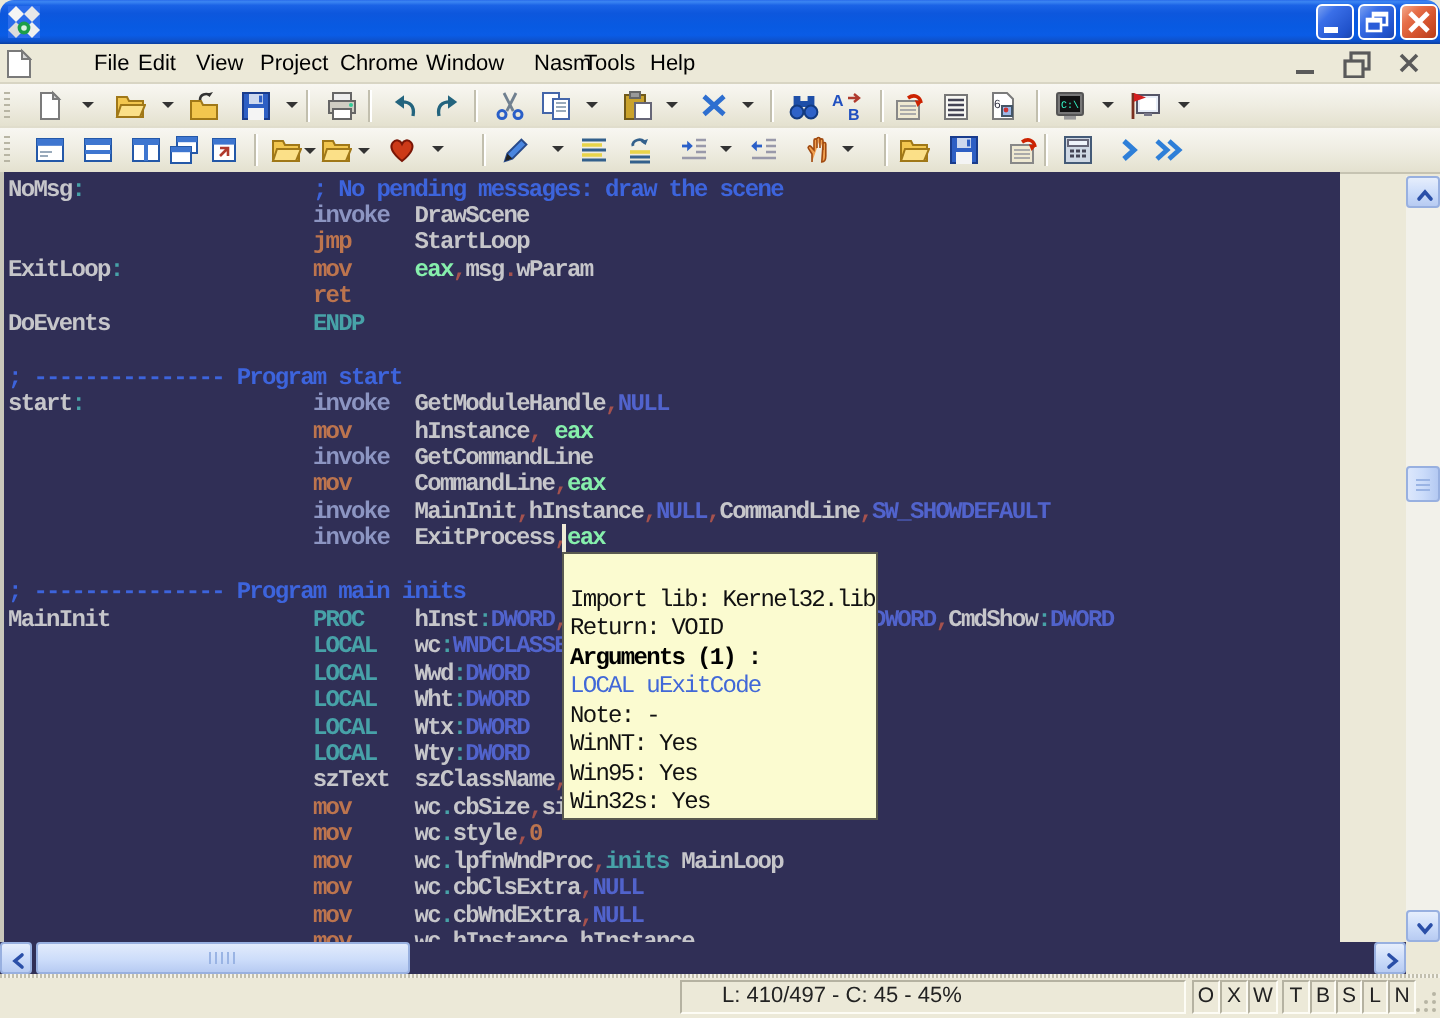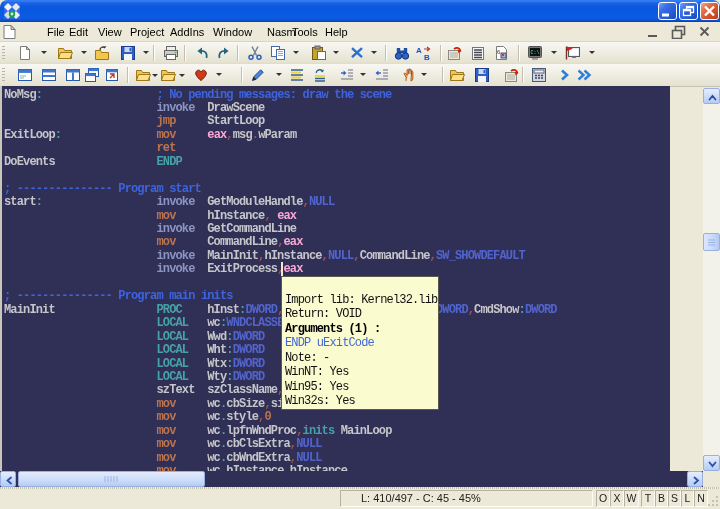--- a/index.html
+++ b/index.html
@@ -34,21 +34,21 @@
 #editor{position:absolute;left:0px;top:86px;width:670px;height:385px;background:#302F56;
 border-left:2px solid #c9c7ba;overflow:hidden;}
 #code{position:absolute;left:2px;top:2.5px;margin:0;font-family:"Liberation Mono",monospace;
 font-size:12px;letter-spacing:-0.85px;line-height:13.45px;color:#C6C6CA;white-space:pre;font-weight:bold;}
 .cm{color:#3D64DC;} 
 .kw1{color:#8C95C2;} 
 .kw2{color:#BC744E;} 
 .tl{color:#47A2A8;}  
 .ct{color:#5163CC;}  
 .pn{color:#A5524E;}
-.ax{color:#f9a8d4;}  
+.ax{color:#86efac;}  
 .cur{border-left:2px solid #EFEAD6;margin-left:-2px;}
 
 #tip{position:absolute;left:281px;top:276px;width:158px;height:134px;background:#FBFBD0;
 border:1px solid #5a5a50;font-family:"Liberation Mono",monospace;font-size:12px;letter-spacing:-0.85px;
 line-height:14.5px;color:#111;padding:1px 0 0 3px;white-space:pre;z-index:30;}
 #tip b{font-weight:bold;color:#000;}
 #tip .bl{color:#4168D8;}
 
 #vscroll{position:absolute;left:703px;top:88px;width:17px;height:383px;background:#f2f1ea;}
 .sbtn{position:absolute;width:17px;height:16px;border-radius:2px;border:1px solid #98b0e0;
@@ -98,21 +98,21 @@
 
   <div id="menubar">
     <svg style="position:absolute;left:3px;top:2px" width="13" height="16" viewBox="0 0 13 15">
       <path d="M1 1 h7 l4 4 v9 h-11 z" fill="#fff" stroke="#7a7a7a"></path>
       <path d="M8 1 l4 4 h-4 z" fill="#d8d8d8" stroke="#7a7a7a"></path>
     </svg>
     <span class="menuitem" style="left:24px">File</span>
     <span class="menuitem" style="left:46px">Edit</span>
     <span class="menuitem" style="left:75px">View</span>
     <span class="menuitem" style="left:107px">Project</span>
-    <span class="menuitem" style="left:147px">AddIns</span>
+    <span class="menuitem" style="left:147px">Chrome</span>
     <span class="menuitem" style="left:190px">Window</span>
     <span class="menuitem" style="left:244px">Nasm</span>
     <span class="menuitem" style="left:269px">Tools</span>
     <span class="menuitem" style="left:302px">Help</span>
     <svg style="position:absolute;left:646px;top:4px" width="14" height="12">
         <rect x="2" y="9" width="9" height="2" fill="#5a5a5a"></rect>
       </svg>
     <svg style="position:absolute;left:671px;top:3px" width="16" height="14">
         <rect x="4.5" y="1.5" width="9" height="8" fill="none" stroke="#5a5a5a" stroke-width="1.6"></rect>
         <rect x="1.5" y="5.5" width="9" height="8" fill="#ece9d8" stroke="#5a5a5a" stroke-width="1.6"></rect>
@@ -366,21 +366,21 @@
                         <span class="kw2">mov</span>     wc<span class="tl">.</span>lpfnWndProc<span class="pn">,</span><span class="tl">inits</span> MainLoop
                         <span class="kw2">mov</span>     wc<span class="tl">.</span>cbClsExtra<span class="pn">,</span><span class="ct">NULL</span>
                         <span class="kw2">mov</span>     wc<span class="tl">.</span>cbWndExtra<span class="pn">,</span><span class="ct">NULL</span>
                         <span class="kw2">mov</span>     wc<span class="tl">.</span>hInstance<span class="pn">,</span>hInstance</pre>
   </div>
 
   <div id="tip">
 Import lib: Kernel32.lib
 Return: VOID
 <b>Arguments (1) :</b>
-<span class="bl">ENDP uExitCode</span>
+<span class="bl">LOCAL uExitCode</span>
 Note: -
 WinNT: Yes
 Win95: Yes
 Win32s: Yes</div>
 
   <div id="vscroll">
     <div class="sbtn" style="left:0;top:0">
         <svg width="13" height="12">
           <path d="M3.5 8.5 L6.5 5 L9.5 8.5" stroke="#2A4FA8" stroke-width="1.8" fill="none" stroke-linecap="round"></path>
         </svg>

